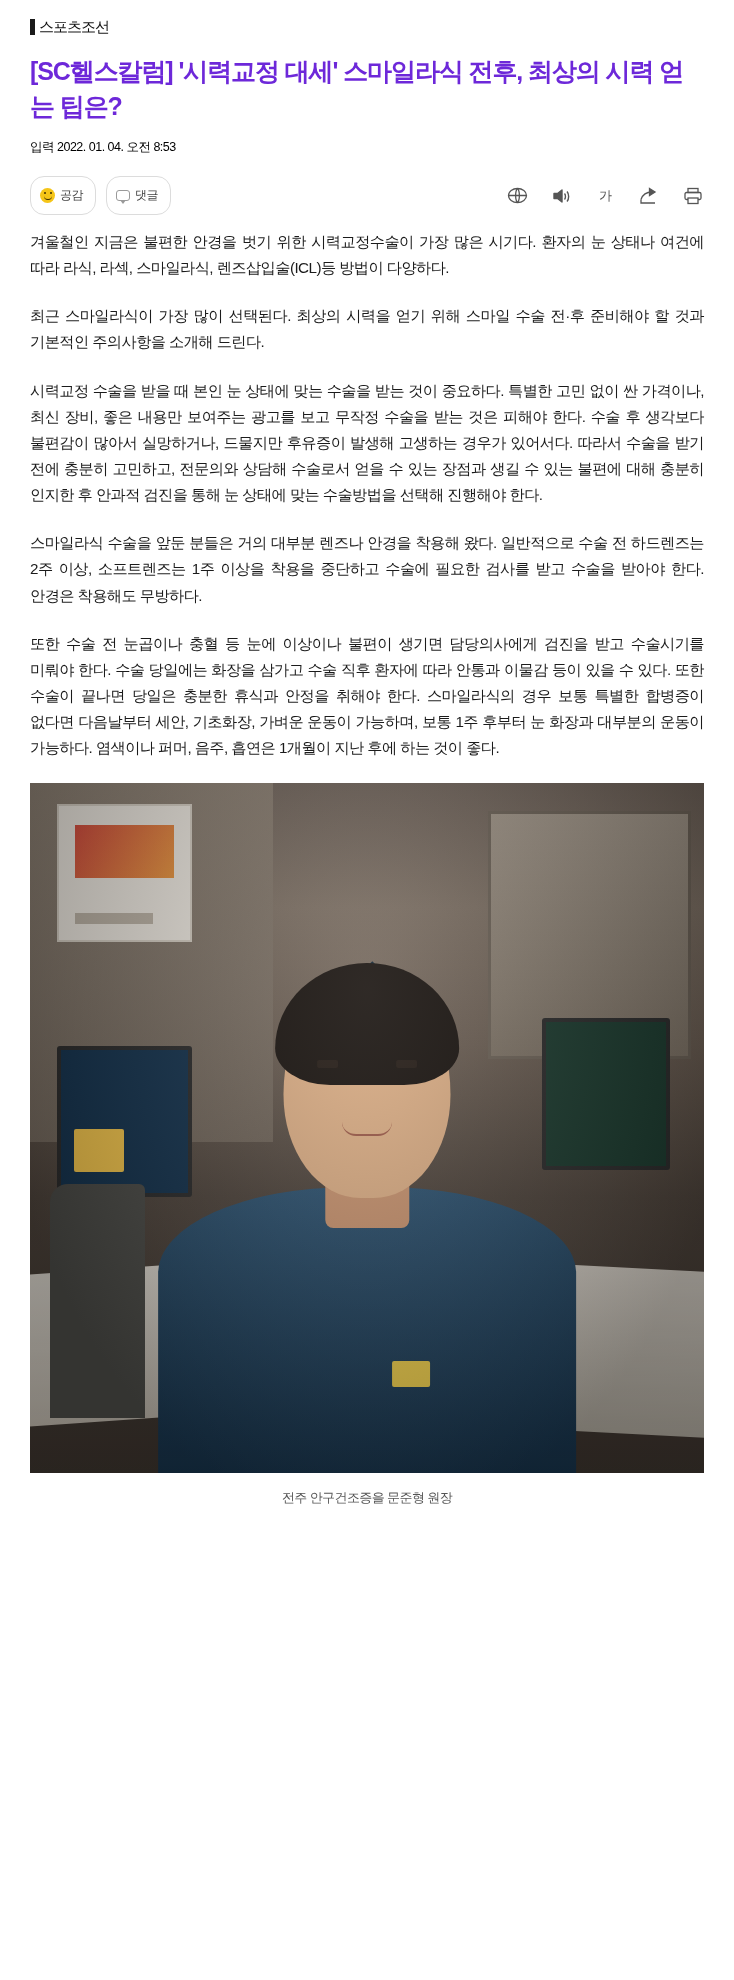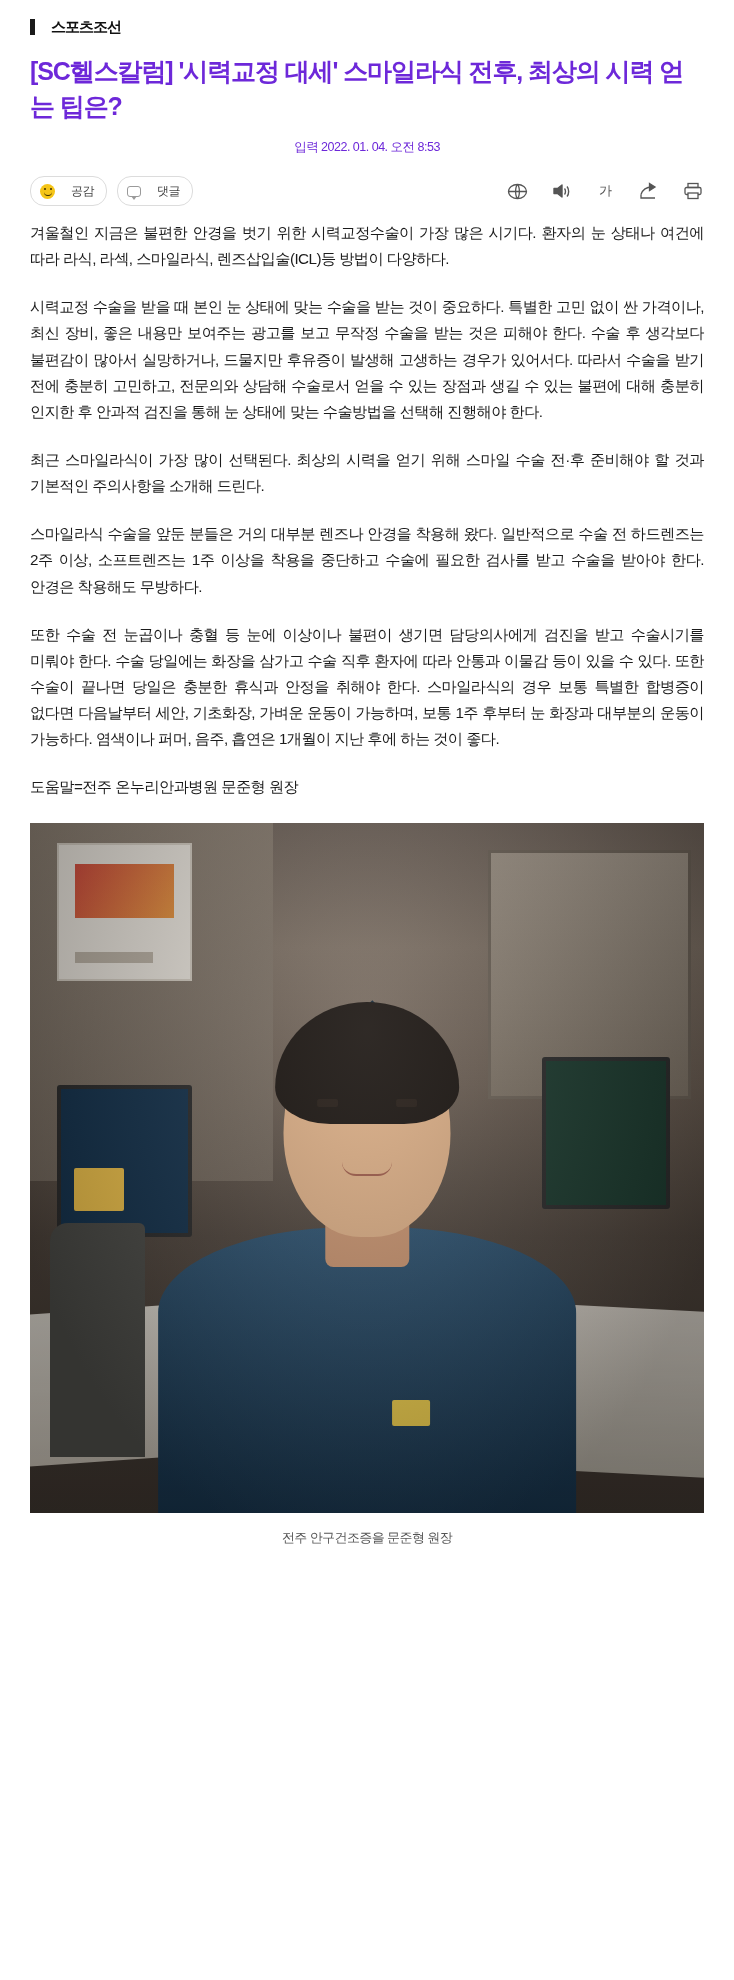--- a/index.html
+++ b/index.html
@@ -20,61 +20,60 @@
   }
   
   .logo-row {
     display: flex;
     align-items: center;
     height: 26px;
     margin-bottom: 14px;
   }
   .logo {
     font-size: 15px;
-    font-weight: bold;
+    font-weight: normal;
     letter-spacing: -1px;
     color: #111;
     background: #ffffff;
     border-left: 5px solid #1a1a1a;
-    padding-left: 16px;
+    padding-left: 4px;
     line-height: 16px;
   }
   
   .headline {
     font-size: 25px;
     line-height: 1.38;
     font-weight: bold;
     letter-spacing: -1.1px;
     color: #6d28d9;
     margin: 0 0 16px 0;
   }
   .dateline {
     font-size: 12.5px;
-    color: #6d28d9;
+    color: #000000;
     letter-spacing: -0.5px;
     margin: 0 0 14px 0;
-    text-align: center;
   }
   
   .toolbar {
     display: flex;
     align-items: center;
     justify-content: space-between;
     padding: 6px 0 14px 0;
   }
   .toolbar-left {
     display: flex;
     align-items: center;
     gap: 10px;
   }
   .pill {
     display: inline-flex;
     align-items: center;
-    gap: 16px;
-    height: 30px;
+    gap: 5px;
+    height: 39px;
     padding: 0 12px 0 9px;
     border: 1px solid #dcdcdc;
     border-radius: 14px;
     background: #ffffff;
     font-size: 12px;
     color: #444;
     letter-spacing: -0.5px;
     cursor: pointer;
   }
   .emoji-smile {
@@ -361,25 +360,24 @@
           <rect x="5" y="1.5" width="10" height="4"></rect>
           <rect x="2" y="5.5" width="16" height="7" rx="1.5"></rect>
           <rect x="5" y="11" width="10" height="5.5" fill="#fff"></rect>
         </svg>
       </span>
     </div>
   </div>
 
   <div class="article">
     <p>겨울철인 지금은 불편한 안경을 벗기 위한 시력교정수술이 가장 많은 시기다. 환자의 눈 상태나 여건에 따라 라식, 라섹, 스마일라식, 렌즈삽입술(ICL)등 방법이 다양하다.</p>
+    <p>최근 스마일라식이 가장 많이 선택된다. 최상의 시력을 얻기 위해 스마일 수술 전·후 준비해야 할 것과 기본적인 주의사항을 소개해 드린다.</p>
     <p>시력교정 수술을 받을 때 본인 눈 상태에 맞는 수술을 받는 것이 중요하다. 특별한 고민 없이 싼 가격이나, 최신 장비, 좋은 내용만 보여주는 광고를 보고 무작정 수술을 받는 것은 피해야 한다. 수술 후 생각보다 불편감이 많아서 실망하거나, 드물지만 후유증이 발생해 고생하는 경우가 있어서다. 따라서 수술을 받기 전에 충분히 고민하고, 전문의와 상담해 수술로서 얻을 수 있는 장점과 생길 수 있는 불편에 대해 충분히 인지한 후 안과적 검진을 통해 눈 상태에 맞는 수술방법을 선택해 진행해야 한다.</p>
-    <p>최근 스마일라식이 가장 많이 선택된다. 최상의 시력을 얻기 위해 스마일 수술 전·후 준비해야 할 것과 기본적인 주의사항을 소개해 드린다.</p>
     <p>스마일라식 수술을 앞둔 분들은 거의 대부분 렌즈나 안경을 착용해 왔다. 일반적으로 수술 전 하드렌즈는 2주 이상, 소프트렌즈는 1주 이상을 착용을 중단하고 수술에 필요한 검사를 받고 수술을 받아야 한다. 안경은 착용해도 무방하다.</p>
     <p>또한 수술 전 눈곱이나 충혈 등 눈에 이상이나 불편이 생기면 담당의사에게 검진을 받고 수술시기를 미뤄야 한다. 수술 당일에는 화장을 삼가고 수술 직후 환자에 따라 안통과 이물감 등이 있을 수 있다. 또한 수술이 끝나면 당일은 충분한 휴식과 안정을 취해야 한다. 스마일라식의 경우 보통 특별한 합병증이 없다면 다음날부터 세안, 기초화장, 가벼운 운동이 가능하며, 보통 1주 후부터 눈 화장과 대부분의 운동이 가능하다. 염색이나 퍼머, 음주, 흡연은 1개월이 지난 후에 하는 것이 좋다.</p>
-    <p class="credit">도움말=전주 온누리안과병원 문준형 원장</p>
   </div>
 
   <figure>
     <div class="photo">
       <div class="ph-bg"></div>
       <div class="ph-wallA"></div>
       <div class="ph-poster"></div>
       <div class="ph-board"></div>
       <div class="ph-monitorL"></div>
       <div class="ph-monitorR"></div>

